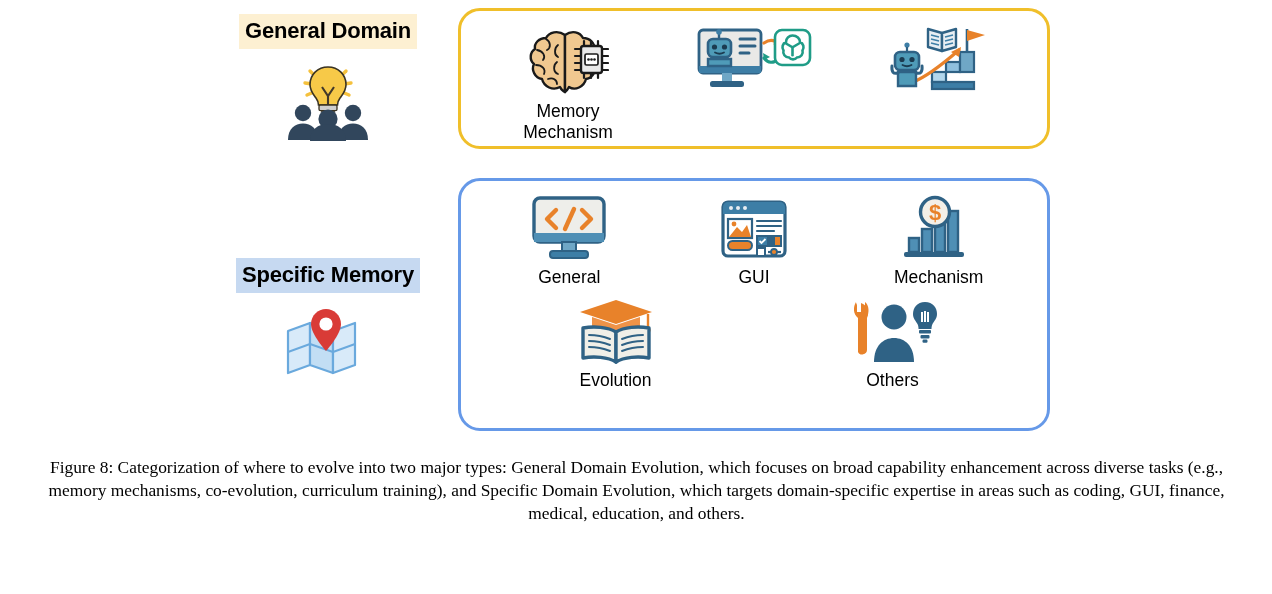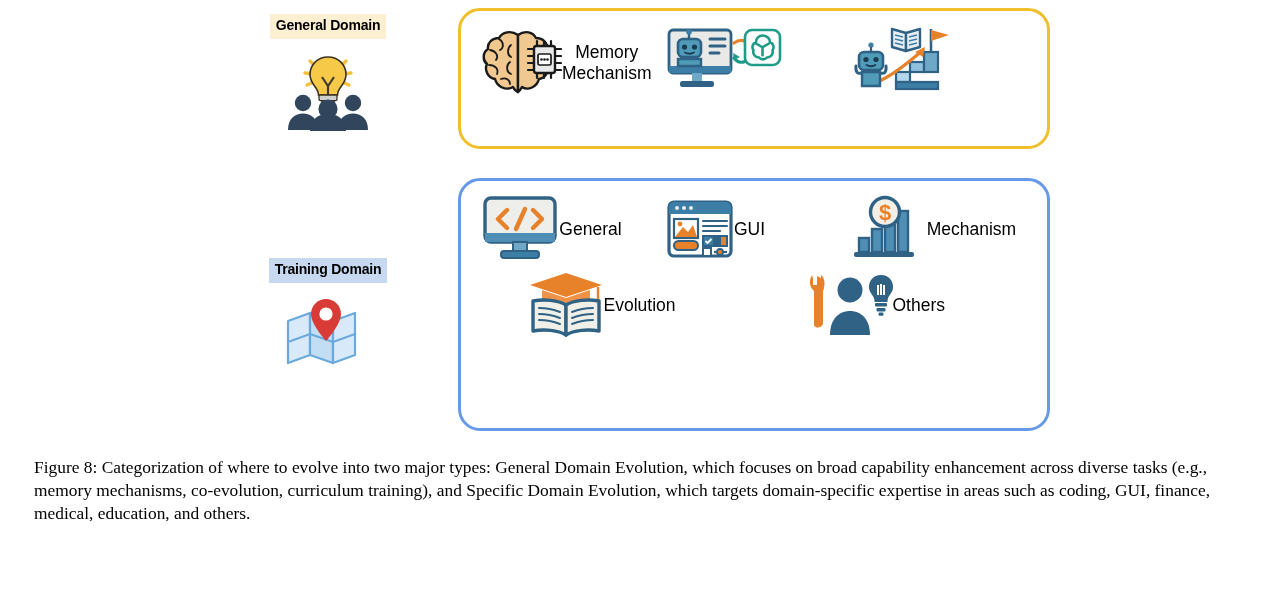--- a/index.html
+++ b/index.html
@@ -2,45 +2,45 @@
 <html><head>
 <meta charset="utf-8">
 <style>
   html,body{margin:0;padding:0;background:#ffffff;}
   body{width:1272px;height:594px;font-family:"Liberation Sans",sans-serif;color:#000;position:relative;overflow:hidden;}
 
   .figure{position:absolute;left:0;top:0;width:1272px;height:450px;}
 
   
   .side{position:absolute;width:200px;text-align:center;}
-  .side-label{display:inline-block;font-family:"Liberation Sans",sans-serif;font-weight:bold;font-size:14px;letter-spacing:-0.2px;line-height:1.25;padding:3px 6px 4px 6px;white-space:nowrap;color:#000;}
+  .side-label{display:inline-block;font-family:"Liberation Sans",sans-serif;font-weight:bold;font-size:22px;letter-spacing:-0.2px;line-height:1.25;padding:3px 6px 4px 6px;white-space:nowrap;color:#000;}
   .hl-general{background:#fdf0d2;}
   .hl-specific{background:#c6d9f1;}
   .side-icon{margin-top:14px;display:flex;align-items:center;justify-content:center;}
 
   #general-side{left:228px;top:14px;}
   #specific-side{left:228px;top:258px;}
 
   
   .box{position:absolute;border-radius:22px;background:#fff;box-sizing:border-box;}
   #general-box{left:458px;top:8px;width:592px;height:141px;border:3.5px solid #f0bf2a;}
   #specific-box{left:458px;top:178px;width:592px;height:253px;border:3.5px solid #6699e8;}
 
   .row{display:flex;align-items:flex-start;justify-content:space-around;}
   #general-box .row{padding:14px 14px 0 14px;}
   #specific-box .row{padding:10px 16px 0 16px;}
   #specific-box .row.second{padding-top:6px;}
 
-  .cell{width:176px;display:flex;align-items:center;}
+  .cell{width:176px;display:flex;flex-direction:column;align-items:center;}
   .cell .art{height:70px;display:flex;align-items:flex-end;justify-content:center;}
   .cell .cap{margin-top:6px;text-align:center;font-family:"Liberation Sans",sans-serif;font-size:17.5px;line-height:1.2;color:#000;white-space:pre-line;}
 
   
   .caption{position:absolute;left:34px;top:456px;width:1205px;
-    font-family:"Liberation Serif",serif;font-size:17.4px;line-height:1.33;color:#000;text-align:left;}
+    font-family:"Liberation Serif",serif;font-size:17.4px;line-height:1.33;color:#000;text-align:center;}
 </style>
 </head>
 <body>
 
 <div class="figure">
 
   <div class="side" id="general-side">
     <span class="side-label hl-general">General Domain</span>
     <div class="side-icon">
       <svg width="92" height="78" viewBox="0 0 92 78">
@@ -66,21 +66,21 @@
           <circle cx="71" cy="50" r="8.2"></circle>
           <path d="M56 77 C56 65.5 63 60.5 71 60.5 C79 60.5 86 65.5 86 77 Z"></path>
           <circle cx="46" cy="56" r="9.6"></circle>
           <path d="M28 78 C28 66.5 36 61 46 61 C56 61 64 66.5 64 78 Z"></path>
         </g>
       </svg>
     </div>
   </div>
 
   <div class="side" id="specific-side">
-    <span class="side-label hl-specific">Training Domain</span>
+    <span class="side-label hl-specific">Specific Memory</span>
     <div class="side-icon">
       <svg width="96" height="76" viewBox="0 0 96 76">
         <g stroke="#6aa9dd" stroke-width="2.2" stroke-linejoin="round">
           <path d="M8 24 L30 16 L30 58 L8 66 Z" fill="#d8eaf9"></path>
           <path d="M30 16 L53 24 L53 66 L30 58 Z" fill="#c2def4"></path>
           <path d="M53 24 L75 16 L75 58 L53 66 Z" fill="#d8eaf9"></path>
         </g>
         <g stroke="#6aa9dd" stroke-width="2" fill="none">
           <line x1="8" y1="45" x2="30" y2="37"></line>
           <line x1="30" y1="37" x2="53" y2="45"></line>

